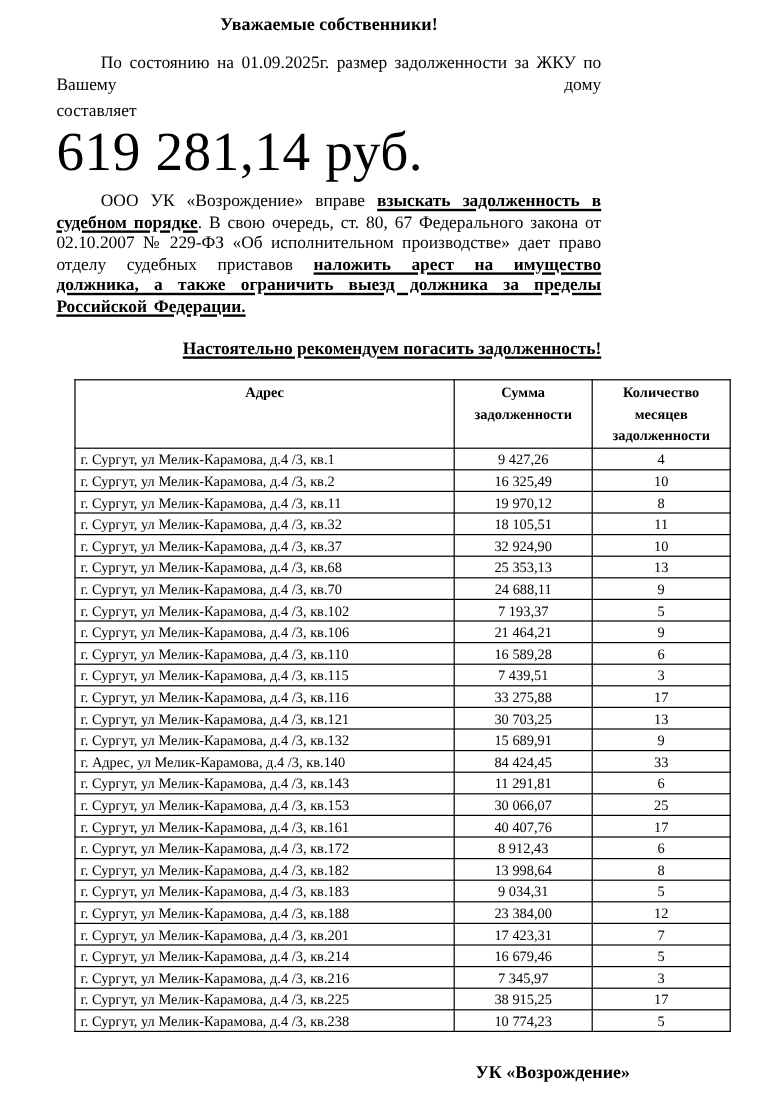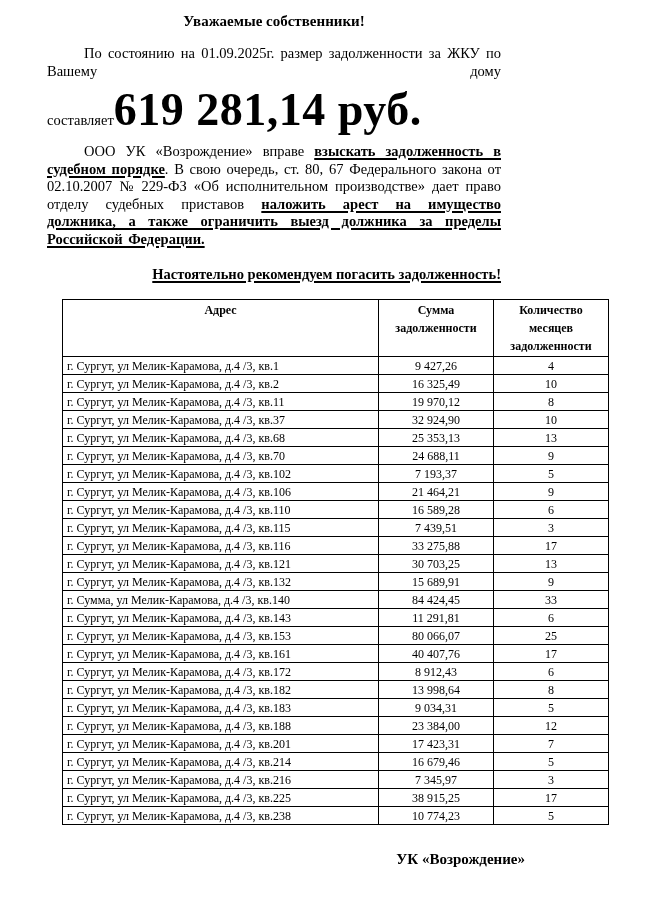--- a/index.html
+++ b/index.html
@@ -28,27 +28,28 @@
     text-align: justify;
     text-align-last: justify;
     text-indent: 37px;
     word-spacing: 2px;
   }
   .amount-line {
     margin-top: 5px;
     display: flex;
     align-items: baseline;
     white-space: nowrap;
+    flex-direction: column;
   }
   .amount-prefix {
     font-size: 14.5px;
   }
   .amount-value {
     font-size: 46px;
-    font-weight: bold;
+    font-weight: normal;
     line-height: 50px;
     letter-spacing: 0.5px;
   }
   .legal-par {
     margin-top: 8px;
     font-size: 14.5px;
     line-height: 17.5px;
     text-align: justify;
     text-indent: 37px;
     word-spacing: 2px;
@@ -152,20 +153,25 @@
           <td class="addr">г. Сургут, ул Мелик-Карамова, д.4 /3, кв.2</td>
           <td class="num">16 325,49</td>
           <td class="num">10</td>
         </tr>
         <tr>
           <td class="addr">г. Сургут, ул Мелик-Карамова, д.4 /3, кв.11</td>
           <td class="num">19 970,12</td>
           <td class="num">8</td>
         </tr>
         <tr>
+          <td class="addr">г. Сургут, ул Мелик-Карамова, д.4 /3, кв.32</td>
+          <td class="num">18 105,51</td>
+          <td class="num">11</td>
+        </tr>
+        <tr>
           <td class="addr">г. Сургут, ул Мелик-Карамова, д.4 /3, кв.37</td>
           <td class="num">32 924,90</td>
           <td class="num">10</td>
         </tr>
         <tr>
           <td class="addr">г. Сургут, ул Мелик-Карамова, д.4 /3, кв.68</td>
           <td class="num">25 353,13</td>
           <td class="num">13</td>
         </tr>
         <tr>
@@ -202,32 +208,32 @@
           <td class="addr">г. Сургут, ул Мелик-Карамова, д.4 /3, кв.121</td>
           <td class="num">30 703,25</td>
           <td class="num">13</td>
         </tr>
         <tr>
           <td class="addr">г. Сургут, ул Мелик-Карамова, д.4 /3, кв.132</td>
           <td class="num">15 689,91</td>
           <td class="num">9</td>
         </tr>
         <tr>
-          <td class="addr">г. Сумма, ул Мелик-Карамова, д.4 /3, кв.140</td>
+          <td class="addr">г. Адрес, ул Мелик-Карамова, д.4 /3, кв.140</td>
           <td class="num">84 424,45</td>
           <td class="num">33</td>
         </tr>
         <tr>
           <td class="addr">г. Сургут, ул Мелик-Карамова, д.4 /3, кв.143</td>
           <td class="num">11 291,81</td>
           <td class="num">6</td>
         </tr>
         <tr>
           <td class="addr">г. Сургут, ул Мелик-Карамова, д.4 /3, кв.153</td>
-          <td class="num">80 066,07</td>
+          <td class="num">30 066,07</td>
           <td class="num">25</td>
         </tr>
         <tr>
           <td class="addr">г. Сургут, ул Мелик-Карамова, д.4 /3, кв.161</td>
           <td class="num">40 407,76</td>
           <td class="num">17</td>
         </tr>
         <tr>
           <td class="addr">г. Сургут, ул Мелик-Карамова, д.4 /3, кв.172</td>
           <td class="num">8 912,43</td>

